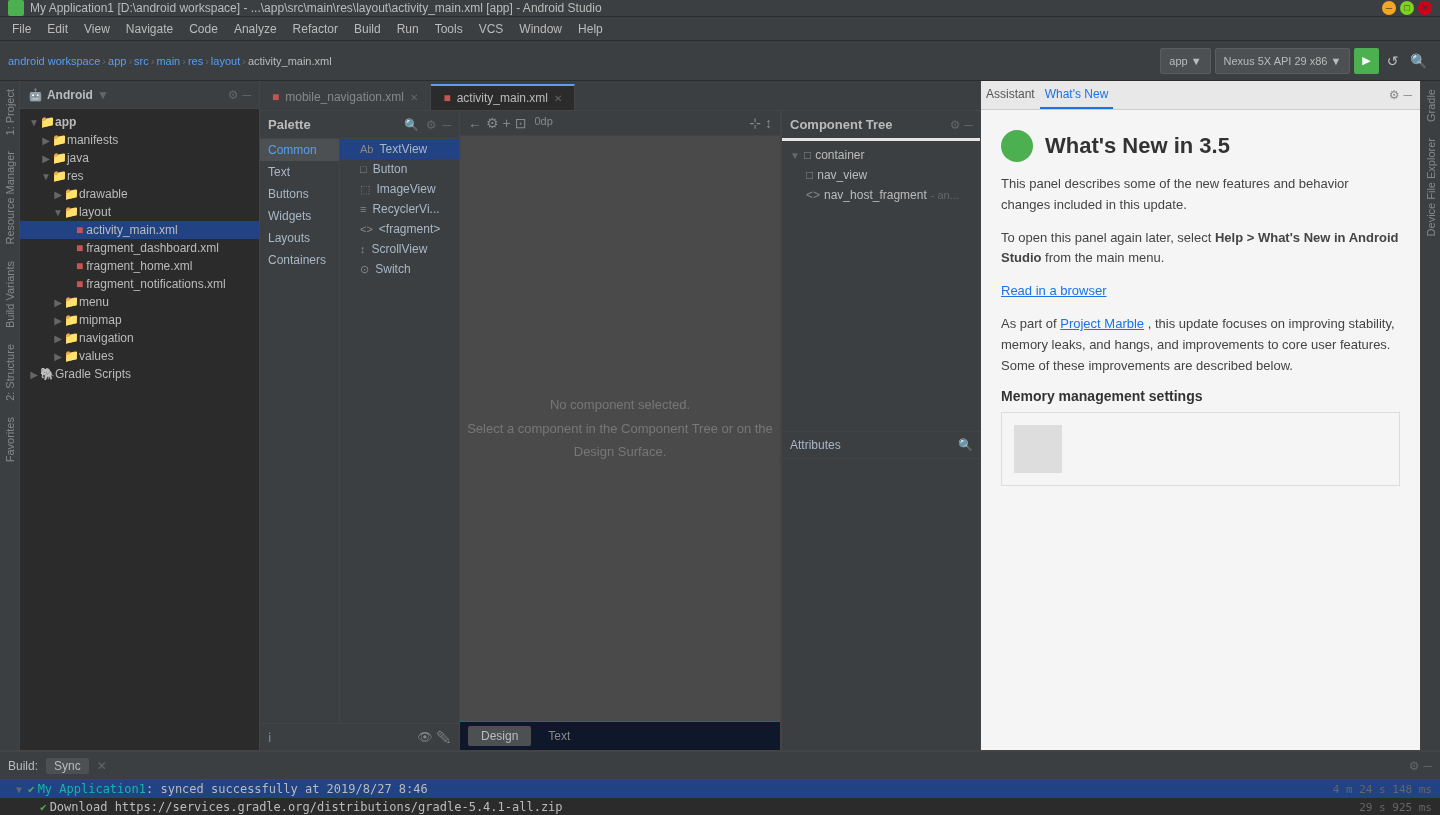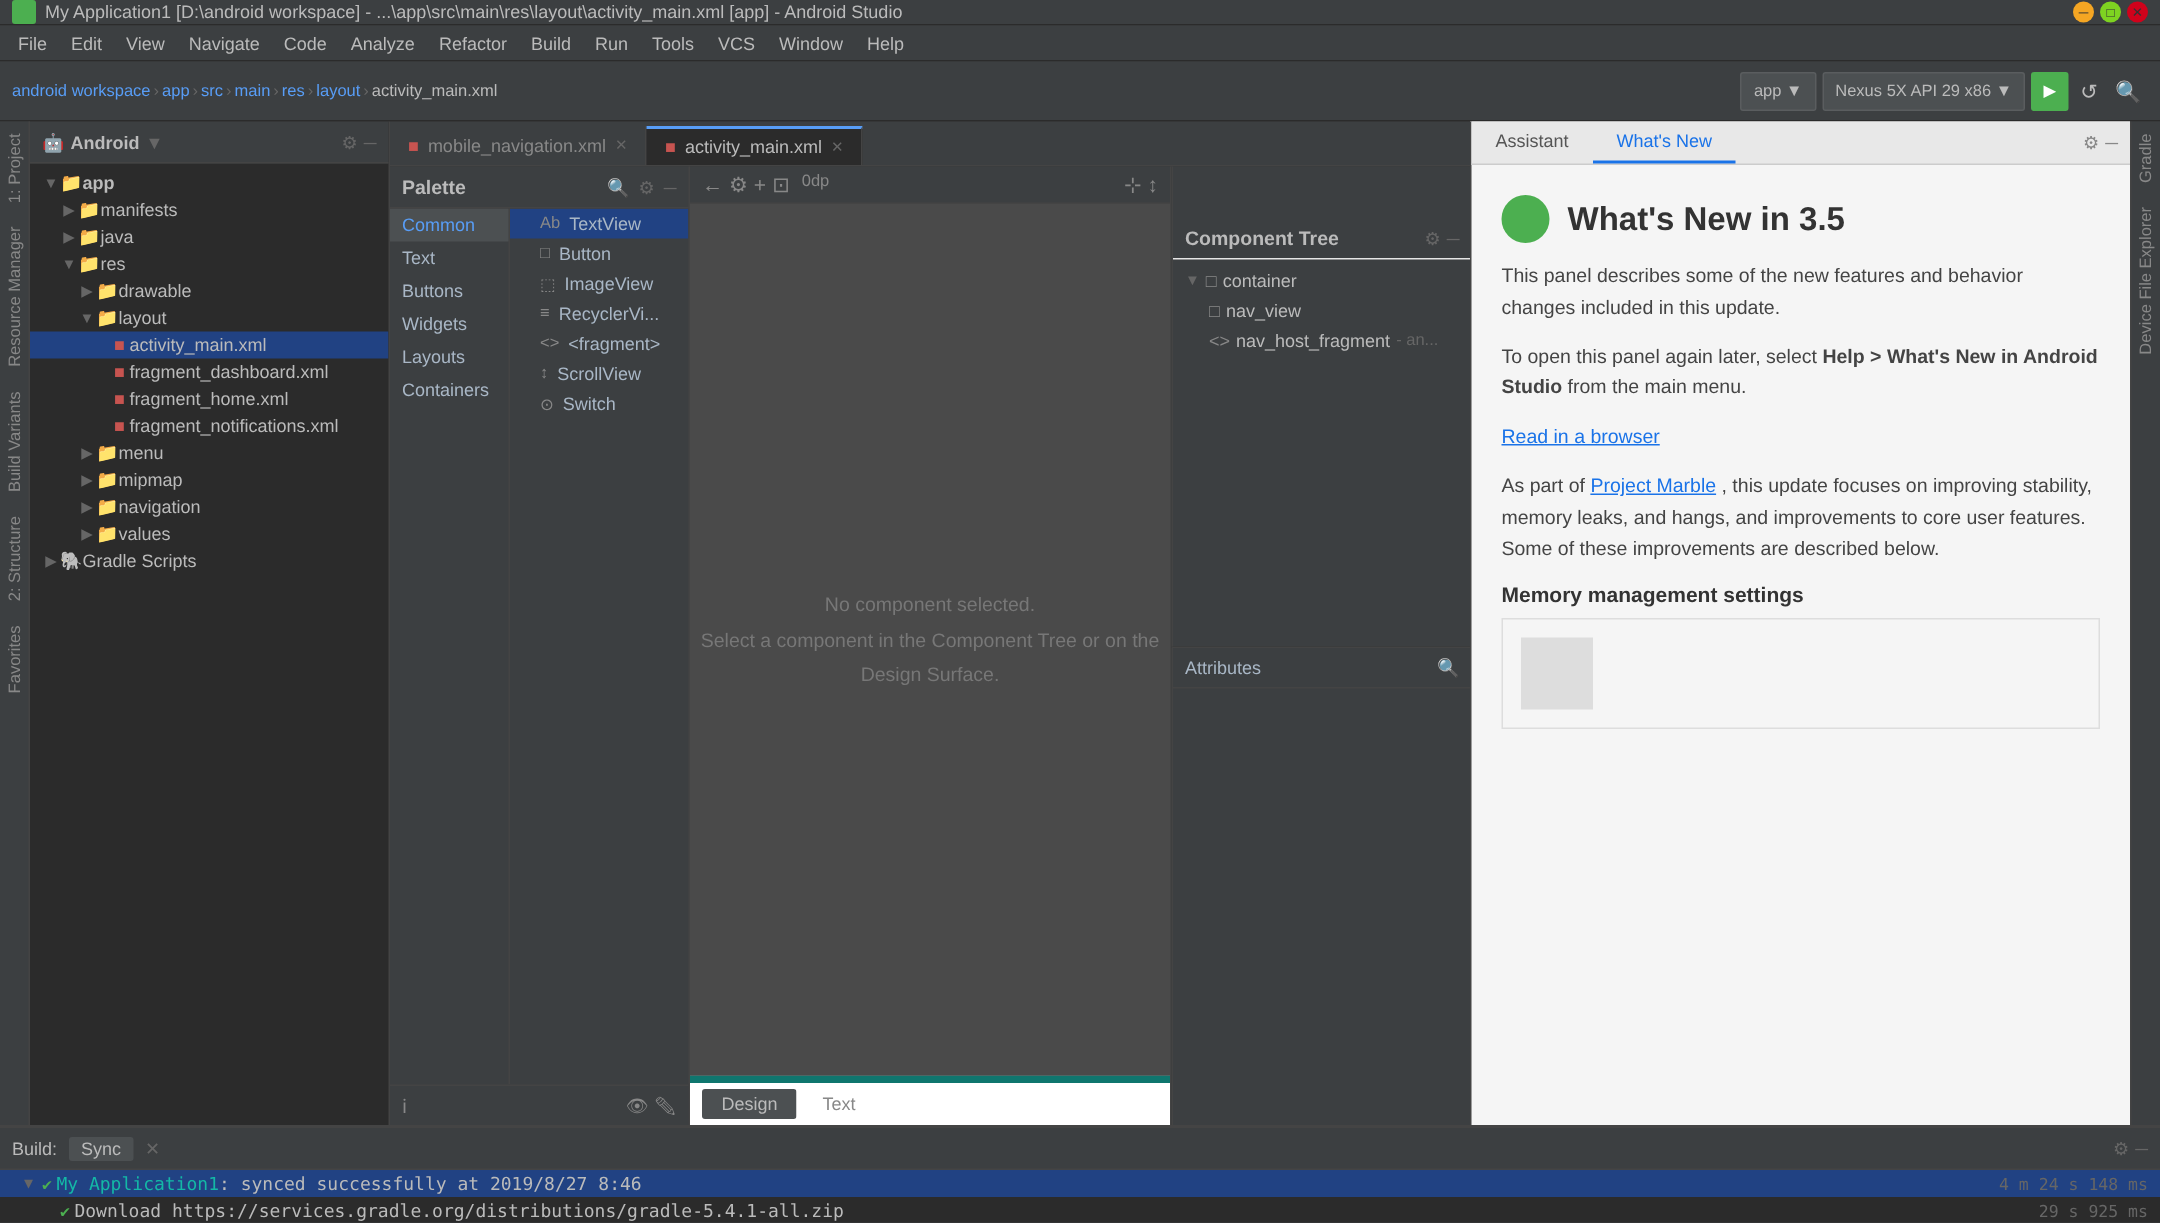--- a/index.html
+++ b/index.html
@@ -68,36 +68,36 @@
     .palette-item .item-icon { font-size: 11px; color: #888; }
 
     
     #design-surface { flex: 1; background: #4a4a4a; display: flex; align-items: center; justify-content: center; flex-direction: column; position: relative; }
     #design-surface .no-component { color: #777; font-size: 13px; text-align: center; line-height: 1.8; }
     #surface-toolbar { background: #3c3f41; padding: 4px 8px; display: flex; gap: 4px; border-bottom: 1px solid #444; }
     #surface-toolbar .surf-btn { background: transparent; border: none; color: #888; font-size: 14px; cursor: pointer; }
 
     
     #component-tree { width: 200px; background: #3c3f41; border-left: 1px solid #444; display: flex; flex-direction: column; }
-    #component-tree .ct-header { padding: 6px 8px; display: flex; align-items: center; justify-content: space-between; border-bottom: 1px solid #e5e5e5; margin-top: 34px; }
+    #component-tree .ct-header { padding: 6px 8px; display: flex; align-items: center; justify-content: space-between; border-bottom: 3px solid #e5e5e5; }
     #component-tree .ct-header .title { font-size: 13px; color: #bbbbbb; font-weight: bold; }
     #component-tree .ct-content { flex: 1; padding: 4px 0; }
     #component-tree .ct-item { padding: 3px 8px; font-size: 12px; cursor: pointer; display: flex; align-items: center; gap: 4px; }
     #component-tree .ct-item .ct-arrow { color: #666; font-size: 10px; }
     #component-tree .ct-item .ct-icon { color: #888; }
     #component-tree .ct-item .ct-name { color: #bbbbbb; }
 
     
     #attributes-panel { width: 200px; background: #3c3f41; border-left: 1px solid #444; display: flex; flex-direction: column; }
     #attributes-panel .attr-header { padding: 6px 8px; display: flex; align-items: center; justify-content: space-between; border-bottom: 1px solid #444; }
 
     
     #right-panel { width: 440px; background: #f5f5f5; color: #333; display: flex; flex-direction: column; border-left: 1px solid #444; }
     #right-panel .rp-tabs { display: flex; background: #e8e8e8; border-bottom: 1px solid #ccc; }
-    #right-panel .rp-tab { padding: 6px 16px; font-size: 12px; cursor: pointer; color: #555; }
+    #right-panel .rp-tab { padding: 6px 5px; font-size: 12px; cursor: pointer; color: #555; }
     #right-panel .rp-tab.active { border-bottom: 2px solid #1a73e8; color: #1a73e8; }
     #right-panel .rp-header-icons { margin-left: auto; display: flex; align-items: center; gap: 4px; padding: 0 8px; }
     #right-panel .rp-content { flex: 1; padding: 20px; overflow-y: auto; }
     #right-panel h1 { font-size: 22px; color: #333; margin-bottom: 12px; display: flex; align-items: center; gap: 12px; }
     #right-panel h1 .as-logo { width: 32px; height: 32px; background: #4CAF50; border-radius: 50%; display: inline-block; }
     #right-panel p { font-size: 13px; line-height: 1.6; margin-bottom: 12px; color: #444; }
     #right-panel h2 { font-size: 18px; color: #333; margin: 16px 0 8px; }
     #right-panel h3 { font-size: 14px; color: #333; margin: 12px 0 6px; font-weight: bold; }
     #right-panel a { color: #1a73e8; text-decoration: underline; cursor: pointer; }
     .memory-box { border: 1px solid #ddd; padding: 12px; margin-top: 8px; display: flex; gap: 12px; align-items: flex-start; }
@@ -111,21 +111,21 @@
     #build-panel .bp-content { flex: 1; overflow-y: auto; font-family: 'Consolas', monospace; font-size: 12px; }
     .build-row { display: flex; align-items: center; padding: 2px 8px; cursor: pointer; }
     .build-row.selected { background: #214283; }
     .build-row .br-indent { display: inline-block; }
     .build-row .br-arrow { color: #666; font-size: 10px; width: 12px; }
     .build-row .br-text { color: #bbbbbb; }
     .build-row .br-time { margin-left: auto; color: #666; font-size: 11px; }
     .br-success { color: #4CAF50; font-size: 11px; margin-right: 3px; }
 
     
-    #design-text-tabs { background: #ffffff; display: flex; border-top: 5px solid #0f766e; padding: 4px 8px; gap: 4px; align-items: center; }
+    #design-text-tabs { background: #0f172a; display: flex; border-top: 1px solid #0f766e; padding: 4px 8px; gap: 4px; align-items: center; }
     #design-text-tabs .dt-tab { padding: 2px 12px; font-size: 12px; cursor: pointer; border: 1px solid transparent; color: #888; border-radius: 2px; }
     #design-text-tabs .dt-tab.active { background: #4c5052; color: #bbbbbb; }
 
     
     #right-sidebar-tabs { width: 20px; background: #3c3f41; border-left: 1px solid #444; display: flex; flex-direction: column; align-items: center; }
     .v-tab { writing-mode: vertical-rl; text-orientation: mixed; transform: rotate(180deg); padding: 8px 3px; font-size: 11px; color: #888; cursor: pointer; white-space: nowrap; }
 
     
     #left-sidebar-tabs { width: 20px; background: #3c3f41; border-right: 1px solid #444; display: flex; flex-direction: column; align-items: center; }
     .lv-tab { writing-mode: vertical-rl; text-orientation: mixed; transform: rotate(180deg); padding: 8px 3px; font-size: 11px; color: #888; cursor: pointer; white-space: nowrap; }

